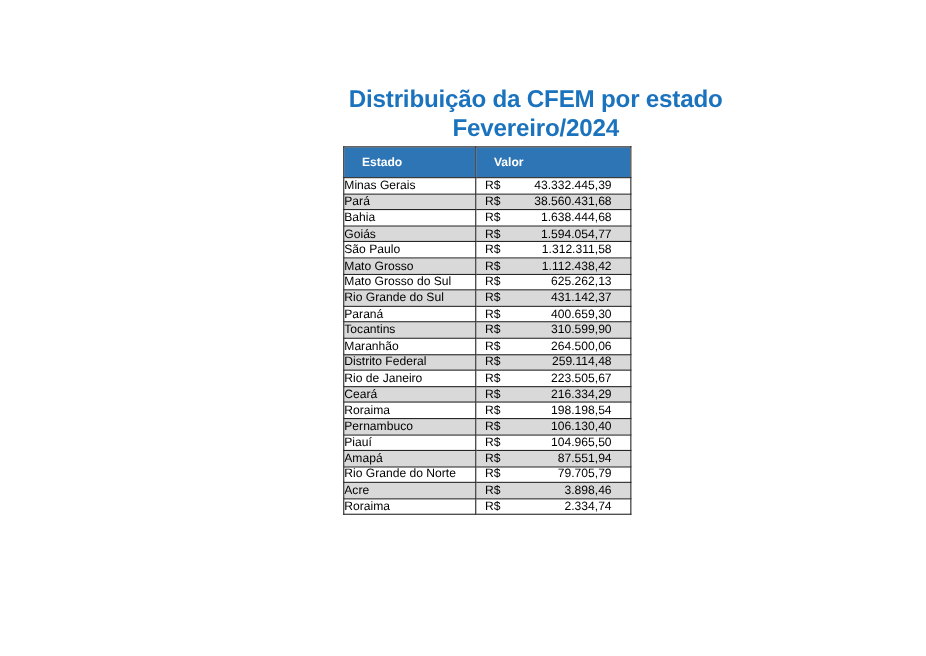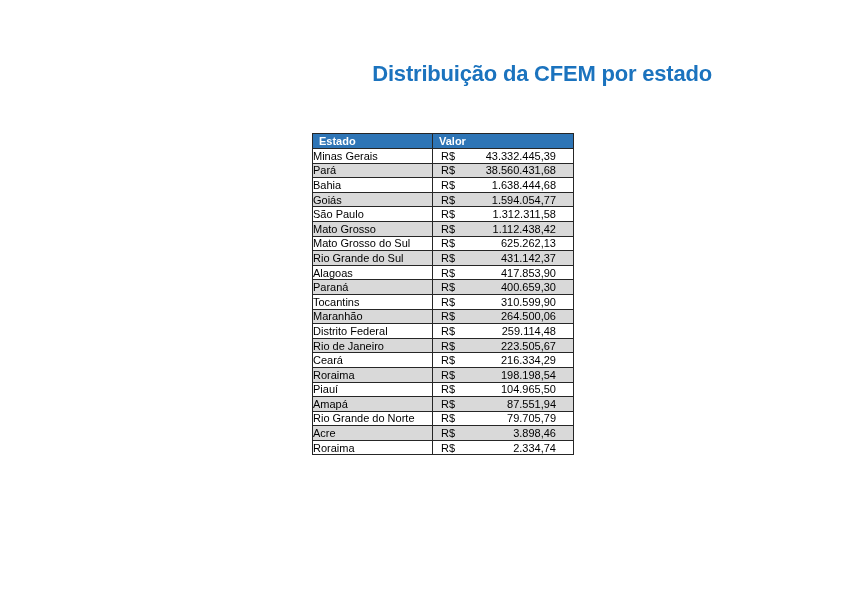--- a/index.html
+++ b/index.html
@@ -14,22 +14,22 @@
     width: 842px; height: 596px;
     background: #ffffff;
     font-family: "Liberation Sans", sans-serif;
     overflow: hidden;
   }
   .page { position: relative; width: 842px; height: 596px; background: #fff; }
 
   .title {
     position: absolute;
     top: 60px; left: 230px; width: 482px;
-    margin: 0;
-    text-align: right;
+    margin: 16px;
+    text-align: center;
     color: var(--title-blue, #1B73BE);
     font-size: 22px;
     font-weight: bold;
     line-height: 27px;
     letter-spacing: -0.2px;
   }
   .title .title-line { display: block; }
 
   table.cfem-table {
     position: absolute;
@@ -43,22 +43,22 @@
   .cfem-table th, .cfem-table td {
     border: 1px solid var(--border-dark, #262626);
     overflow: hidden;
     white-space: nowrap;
   }
   .cfem-table thead th {
     background: var(--header-blue, #2E75B6);
     color: #ffffff;
     font-weight: bold;
     text-align: left;
-    height: 15px;
-    padding: 0 0 0 6px;
+    height: 28px;
+    padding: 0 0 0 16px;
     font-size: 11px;
   }
   .cfem-table tbody td { height: 14.6px; padding: 0; }
   .cfem-table tbody tr:nth-child(even) { background: var(--stripe-gray, #D9D9D9); }
   td.estado-cell { padding-left: 6px; }
   td.valor-cell .valor-inner {
     display: flex;
     justify-content: space-between;
     align-items: baseline;
     padding: 0 17px 0 8px;
@@ -66,20 +66,21 @@
   .currency { text-align: left; }
   .amount { text-align: center; }
 </style>
 </head>
 <body>
 
 <div class="page">
 
   <h1 class="title">
     <span class="title-line">Distribuição da CFEM por estado</span>
+    <span class="title-line">Fevereiro/2024</span>
   </h1>
 
   <table class="cfem-table">
     <colgroup>
       <col style="width:120px">
       <col style="width:141px">
     </colgroup>
     <thead>
       <tr>
         <th>Estado</th>
@@ -153,29 +154,20 @@
         <tr>
           <td class="estado-cell">Rio Grande do Sul</td>
           <td class="valor-cell">
             <div class="valor-inner">
               <span class="currency">R$</span>
               <span class="amount">431.142,37</span>
             </div>
           </td>
         </tr>
         <tr>
-          <td class="estado-cell">Alagoas</td>
-          <td class="valor-cell">
-            <div class="valor-inner">
-              <span class="currency">R$</span>
-              <span class="amount">417.853,90</span>
-            </div>
-          </td>
-        </tr>
-        <tr>
           <td class="estado-cell">Paraná</td>
           <td class="valor-cell">
             <div class="valor-inner">
               <span class="currency">R$</span>
               <span class="amount">400.659,30</span>
             </div>
           </td>
         </tr>
         <tr>
           <td class="estado-cell">Tocantins</td>
@@ -221,20 +213,29 @@
               <span class="amount">216.334,29</span>
             </div>
           </td>
         </tr>
         <tr>
           <td class="estado-cell">Roraima</td>
           <td class="valor-cell">
             <div class="valor-inner">
               <span class="currency">R$</span>
               <span class="amount">198.198,54</span>
+            </div>
+          </td>
+        </tr>
+        <tr>
+          <td class="estado-cell">Pernambuco</td>
+          <td class="valor-cell">
+            <div class="valor-inner">
+              <span class="currency">R$</span>
+              <span class="amount">106.130,40</span>
             </div>
           </td>
         </tr>
         <tr>
           <td class="estado-cell">Piauí</td>
           <td class="valor-cell">
             <div class="valor-inner">
               <span class="currency">R$</span>
               <span class="amount">104.965,50</span>
             </div>

